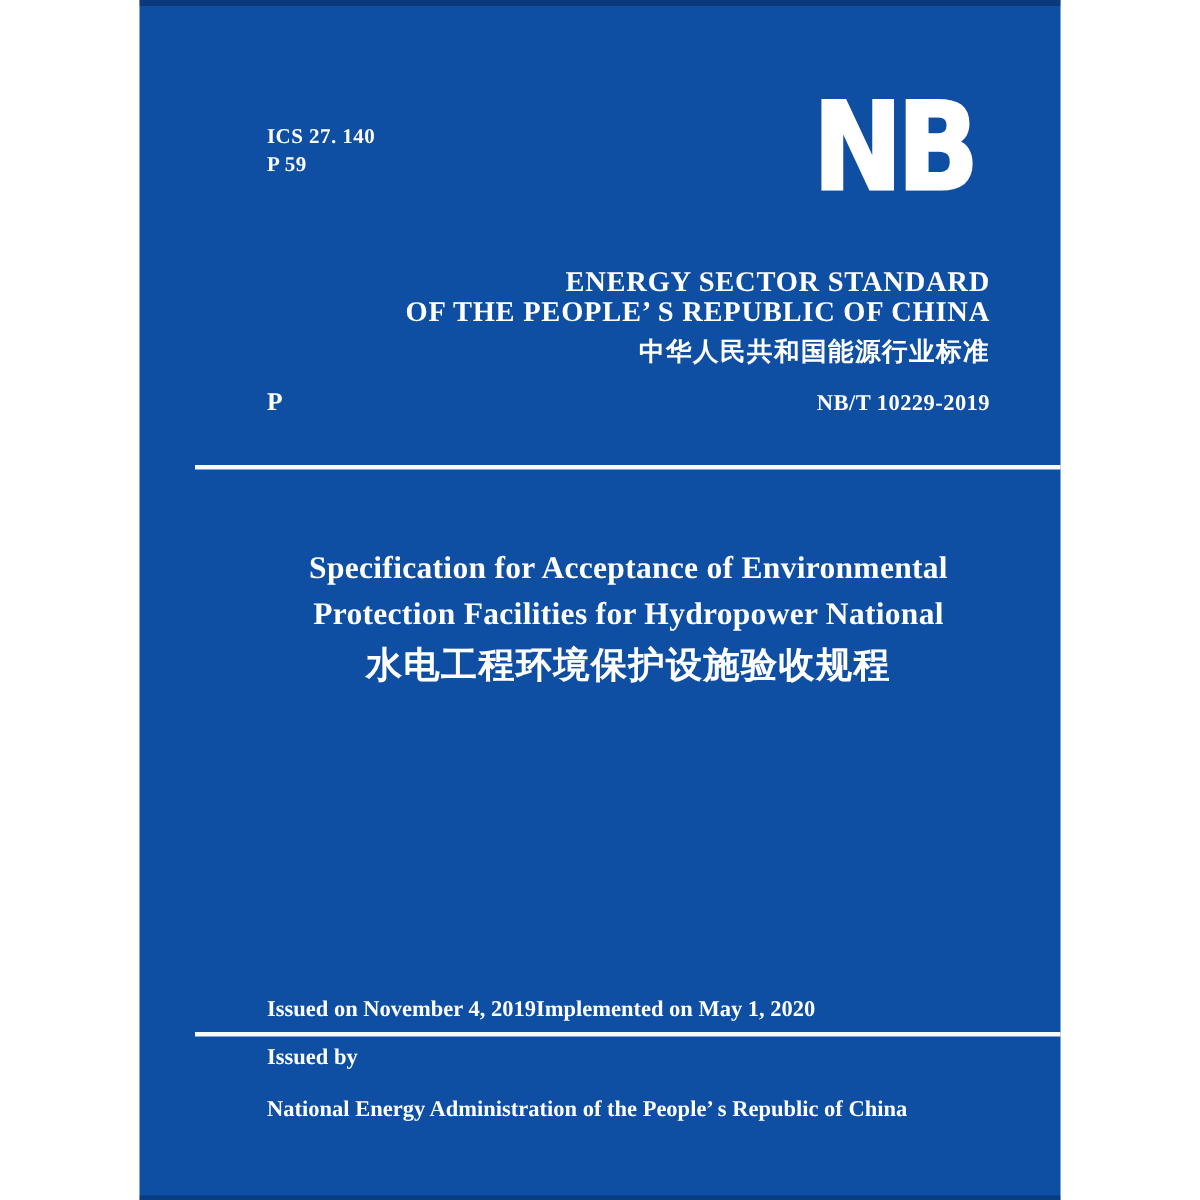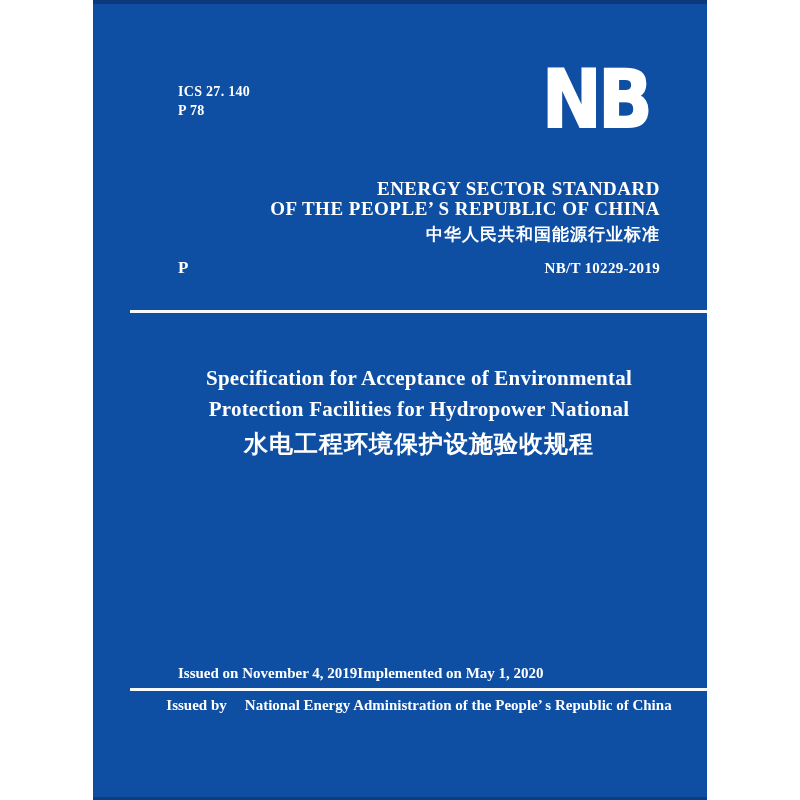--- a/index.html
+++ b/index.html
@@ -53,34 +53,34 @@
     font-family:Liberation Mono, monospace;
   }
   .dates-row{
     position:absolute;left:85px;right:47px;top:665px;
     display:flex;justify-content:flex-start;align-items:baseline;
     font-size:15px;font-weight:bold;
   }
   .issuer-row{
     position:absolute;left:85px;right:47px;top:697px;
     display:flex;justify-content:center;gap:18px;align-items:baseline;
-    font-size:15px;font-weight:bold;white-space:nowrap;
+    font-size:15px;font-weight:bold;white-space:nowrap;flex-direction:column;
   }
 </style>
 </head>
 <body>
 
 <div class="canvas">
   <div class="cover">
     <div class="edge top"></div>
     <div class="edge bottom"></div>
 
     <div class="ics">
       <div>ICS 27. 140</div>
-      <div>P 78</div>
+      <div>P 59</div>
     </div>
 
     <div class="nb-logo">NB</div>
 
     <div class="header">
       <div class="h-en">ENERGY SECTOR STANDARD</div>
       <div class="h-en">OF THE PEOPLE’ S REPUBLIC OF CHINA</div>
       <div class="h-cn">中华人民共和国能源行业标准</div>
     </div>
 

